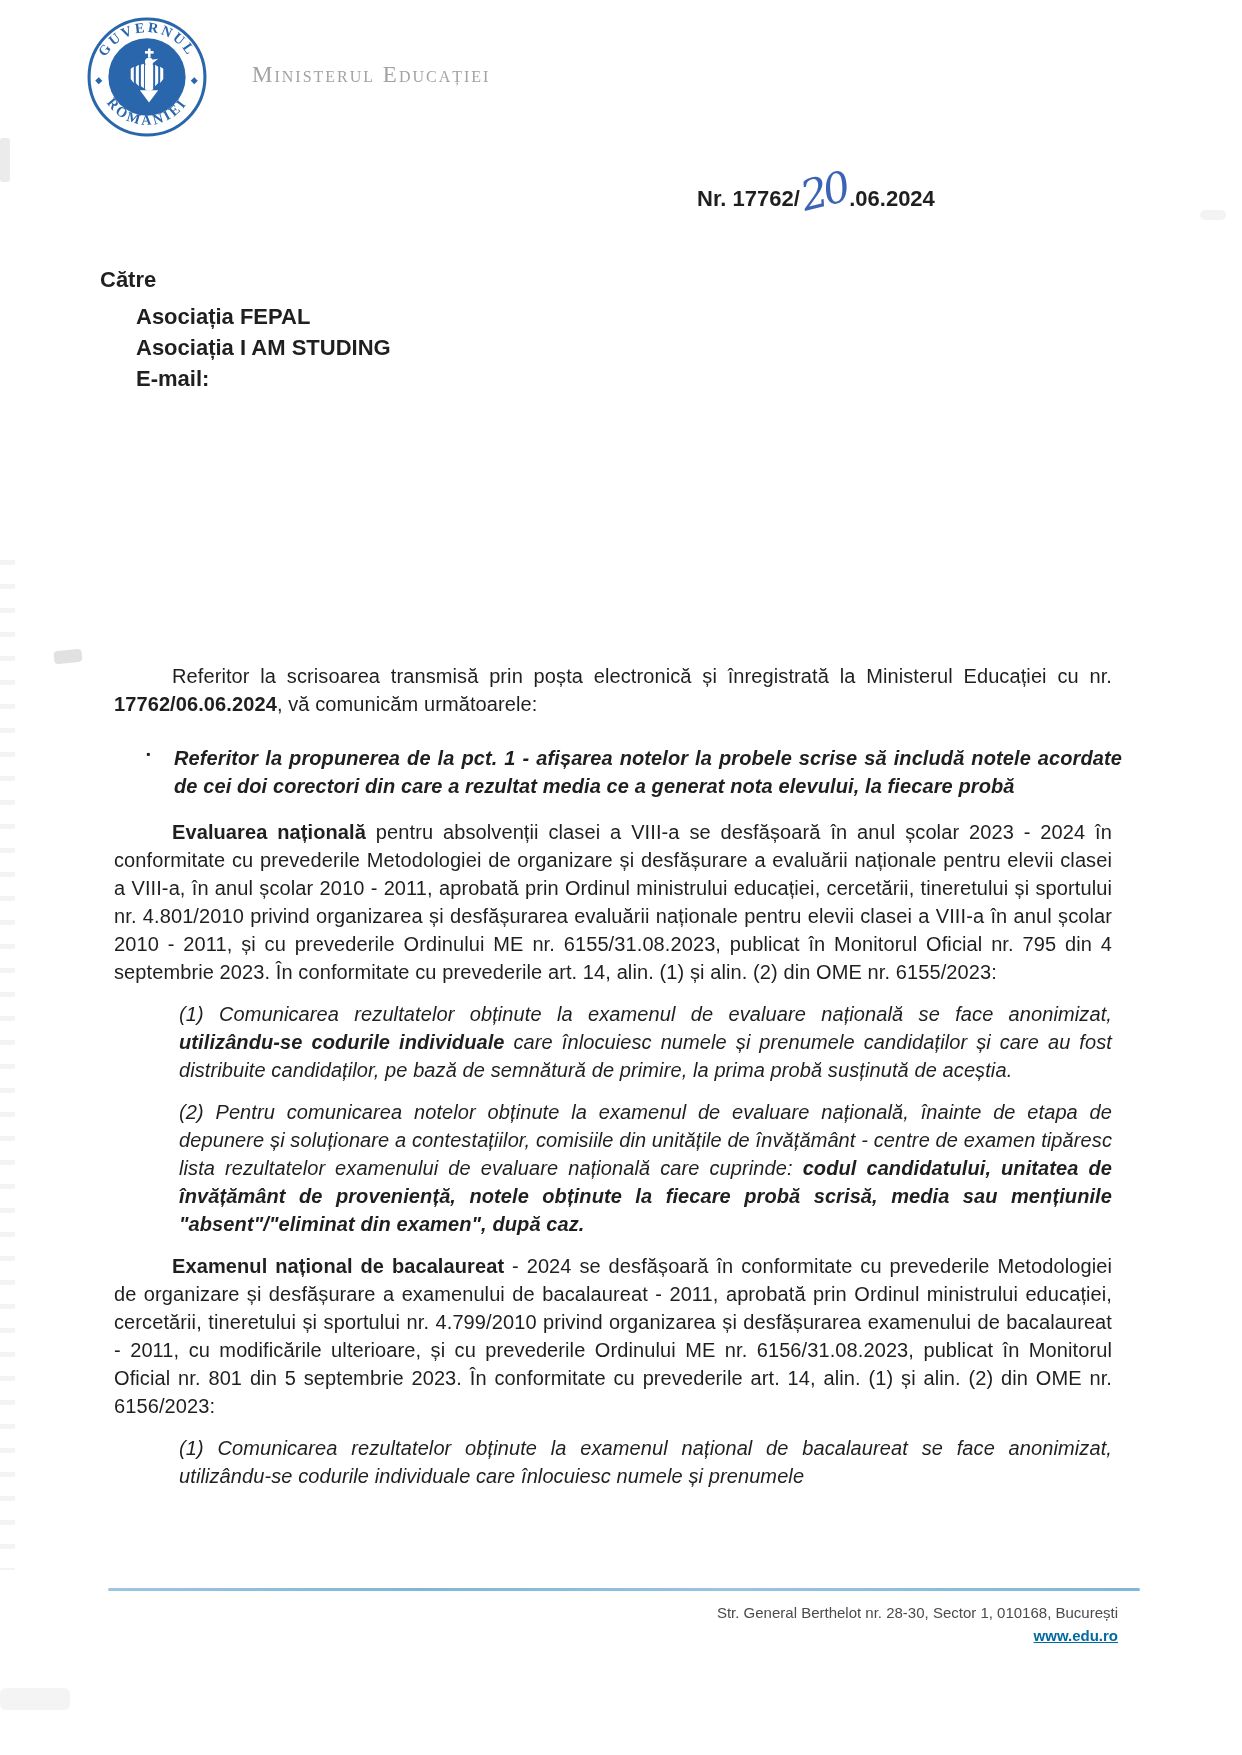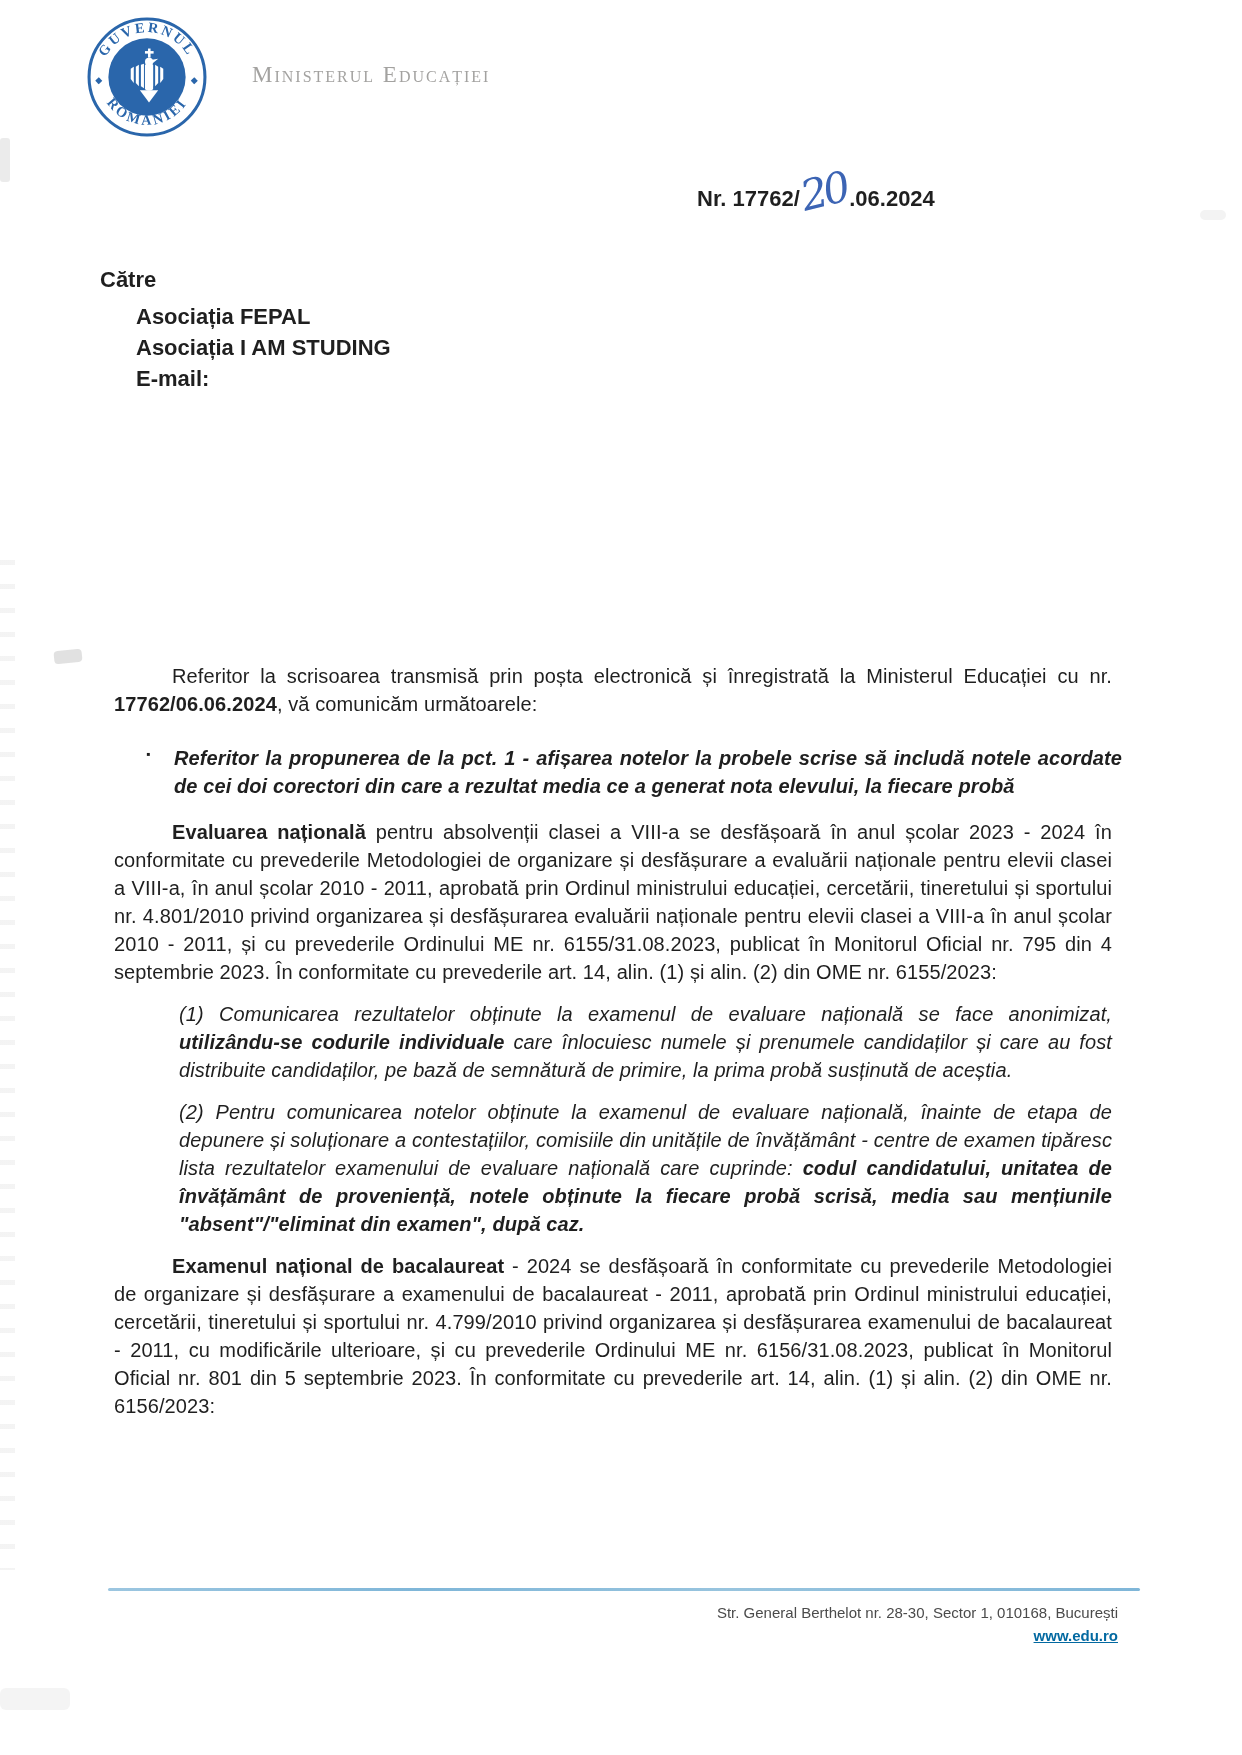--- a/index.html
+++ b/index.html
@@ -121,20 +121,21 @@
     </div>
 
     <p class="para indent mt-eval"><b>Evaluarea națională </b><span>pentru absolvenții clasei a VIII-a se desfășoară în anul școlar 2023 - 2024 în conformitate cu prevederile Metodologiei de organizare și desfășurare a evaluării naționale pentru elevii clasei a VIII-a, în anul școlar 2010 - 2011, aprobată prin Ordinul ministrului educației, cercetării, tineretului și sportului nr. 4.801/2010 privind organizarea și desfășurarea evaluării naționale pentru elevii clasei a VIII-a în anul școlar 2010 - 2011, și cu prevederile Ordinului ME nr. 6155/31.08.2023, publicat în Monitorul Oficial nr. 795 din 4 septembrie 2023. În conformitate cu prevederile art. 14, alin. (1) și alin. (2) din OME nr. 6155/2023:</span></p>
 
     <p class="block"><span>(1) Comunicarea rezultatelor obținute la examenul de evaluare națională se face anonimizat, </span><b>utilizându-se codurile individuale</b><span> care înlocuiesc numele și prenumele candidaților și care au fost distribuite candidaților, pe bază de semnătură de primire, la prima probă susținută de aceștia.</span></p>
 
     <p class="block"><span>(2) Pentru comunicarea notelor obținute la examenul de evaluare națională, înainte de etapa de depunere și soluționare a contestațiilor, comisiile din unitățile de învățământ - centre de examen tipăresc lista rezultatelor examenului de evaluare națională care cuprinde: </span><b>codul candidatului, unitatea de învățământ de proveniență, notele obținute la fiecare probă scrisă, media sau mențiunile "absent"/"eliminat din examen", după caz.</b></p>
 
     <p class="para indent mt-bac"><b>Examenul național de bacalaureat</b><span> - 2024 se desfășoară în conformitate cu prevederile Metodologiei de organizare și desfășurare a examenului de bacalaureat - 2011, aprobată prin Ordinul ministrului educației, cercetării, tineretului și sportului nr. 4.799/2010 privind organizarea și desfășurarea examenului de bacalaureat - 2011, cu modificările ulterioare, și cu prevederile Ordinului ME nr. 6156/31.08.2023, publicat în Monitorul Oficial nr. 801 din 5 septembrie 2023. În conformitate cu prevederile art. 14, alin. (1) și alin. (2) din OME nr. 6156/2023:</span></p>
 
+    <p class="block">(1) Comunicarea rezultatelor obținute la examenul național de bacalaureat se face anonimizat, utilizându-se codurile individuale care înlocuiesc numele și prenumele</p>
   </main>
 
   <div class="f-rule"></div>
   <div class="f-text">
     <div>Str. General Berthelot nr. 28-30, Sector 1, 010168, București</div>
     <a class="f-link">www.edu.ro</a>
   </div>
 
   <div class="artifact a-strip"></div>
   <div class="artifact a-blob1"></div>

